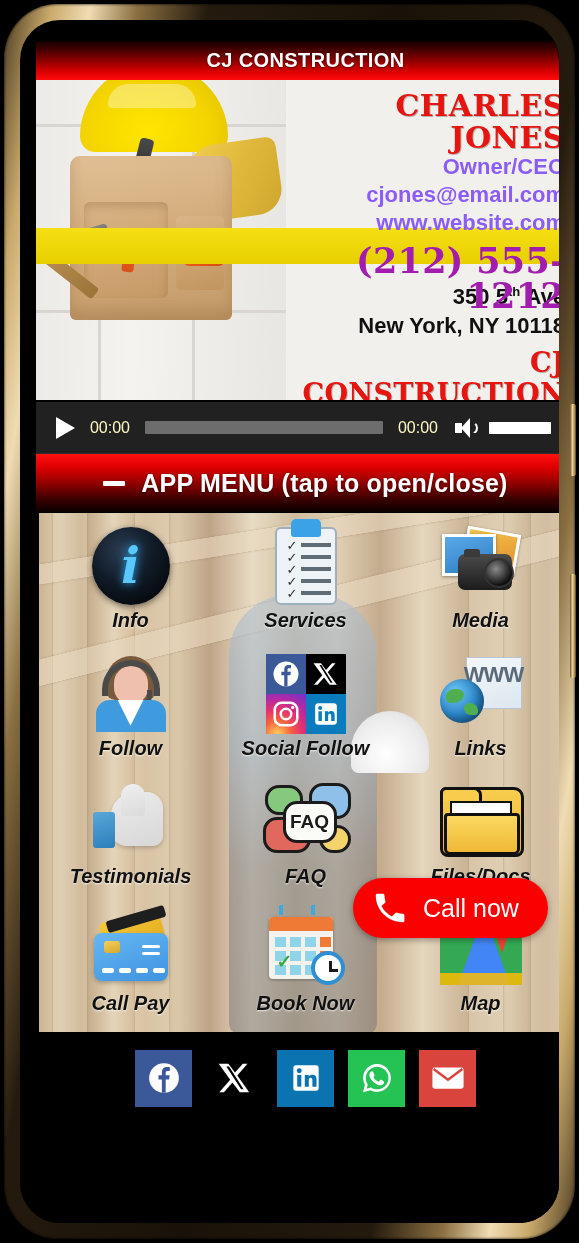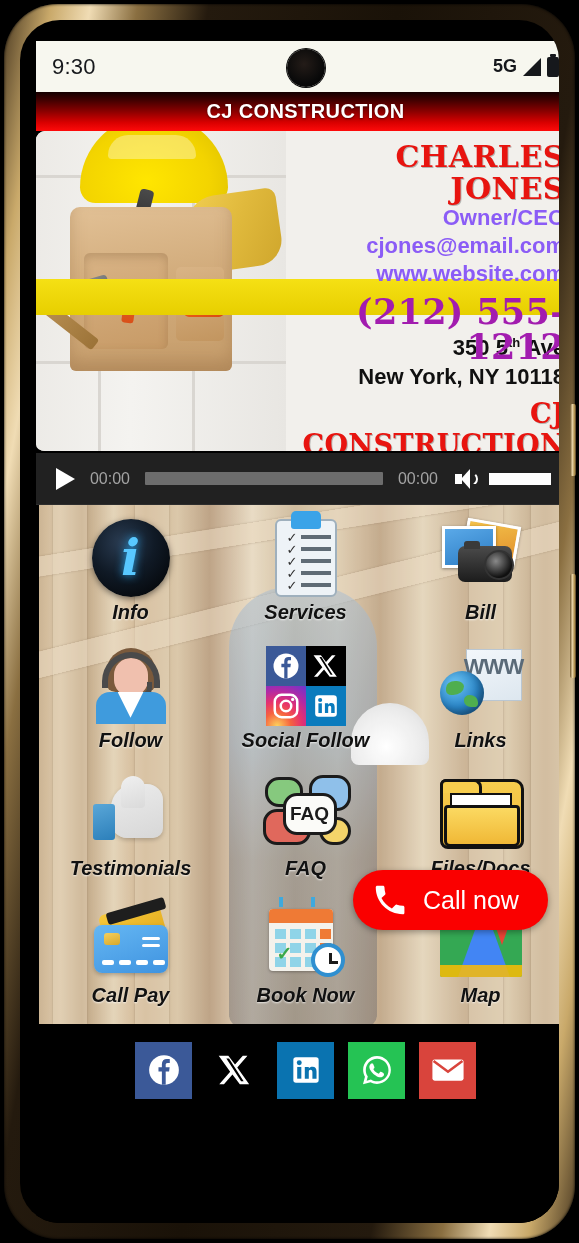--- a/index.html
+++ b/index.html
@@ -92,21 +92,20 @@
     text-shadow: 0 1px 2px rgba(0,0,0,.5);
   }
 
   
   #business-card {
     position: relative;
     height: 322px;
     background: #f2f0ec;
     overflow: hidden;
     border-bottom: 2px solid #000;
-    border-radius: 9px;
   }
   
   #card-photo {
     position: absolute; left:0; top:0; width: 250px; height: 100%;
     background:
       linear-gradient(92deg,#eceae6 0%,#f4f3f0 40%,#e8e6e2 100%);
   }
   .plank-line { position:absolute; background:#d9d6d1; }
   .hardhat {
     position:absolute; left:44px; top:-16px; width:148px; height:88px;
@@ -207,21 +206,21 @@
     padding: 0 14px; gap: 12px;
     border-bottom: 1px solid #2d2d2d;
   }
   #play-button {
     width: 0; height: 0; cursor: pointer;
     border-left: 19px solid #fff;
     border-top: 11px solid transparent;
     border-bottom: 11px solid transparent;
     margin-left: 6px;
   }
-  .time-label { color: #a3a3a3; font-size: 16px; min-width: 46px; text-align: center; }
+  .time-label { color: #fef9c3; font-size: 16px; min-width: 46px; text-align: center; }
   #seek-bar {
     flex: 1; height: 13px; background: #6d6d6d; border-radius: 1px; cursor: pointer;
     max-width: 238px;
   }
   #volume-icon { position: relative; width: 22px; height: 20px; margin-left: 2px; }
   #volume-icon .spk {
     position:absolute; left:0; top:5px; width:7px; height:10px; background:#fff;
   }
   #volume-icon .cone {
     position:absolute; left:6px; top:0; width:0; height:0;
@@ -589,29 +588,20 @@
 <body>
 
 <div id="phone-frame">
   <div class="side-button" id="side-button-volume"></div>
   <div class="side-button" id="side-button-power"></div>
 
   <div id="phone-inner">
     <div id="screen">
       <div id="screen-inner-col">
 
-        <div id="status-bar">
-          <span id="status-time">9:30</span>
-          <div id="camera-punch"></div>
-          <div id="status-right">
-            <span id="status-network">5G</span>
-            <span class="signal-tri"></span>
-            <span class="battery-ico"></span>
-          </div>
-        </div>
 
         <div id="title-bar">
           <span id="title-bar-text">CJ CONSTRUCTION</span>
         </div>
 
         <div id="business-card">
           <div id="card-photo">
             <div class="plank-line" style="left:0;top:44px;width:250px;height:3px;"></div>
             <div class="plank-line" style="left:0;top:230px;width:250px;height:3px;"></div>
             <div class="plank-line" style="left:156px;top:0;width:3px;height:322px;"></div>
@@ -649,20 +639,24 @@
           <div id="seek-bar"></div>
           <span class="time-label">00:00</span>
           <div id="volume-icon">
             <span class="spk"></span>
               <span class="cone"></span>
               <span class="wave"></span>
           </div>
           <div id="volume-bar"></div>
         </div>
 
+        <div id="app-menu-header">
+          <span id="menu-collapse-icon"></span>
+          <span id="app-menu-header-text">APP MENU (tap to open/close)</span>
+        </div>
 
         <div id="app-grid-wrap">
           <div id="grid-bg">
             <div class="beam beam-v" style="left:14px;"></div>
             <div class="beam beam-v" style="left:96px;"></div>
             <div class="beam beam-v" style="left:430px;"></div>
             <div class="beam beam-v" style="left:492px;"></div>
             <div class="beam beam-d2"></div>
             <div class="beam beam-d1"></div>
             <div class="worker-shape"></div>
@@ -711,21 +705,21 @@
             </div>
 
             <div class="app-item">
               <div class="app-icon">
                 <div class="ico-media">
                     <span class="pic pic1"></span>
                     <span class="pic pic2"></span>
                     <span class="cam"></span>
                   </div>
               </div>
-              <div class="app-label">Bill</div>
+              <div class="app-label">Media</div>
             </div>
 
             <div class="app-item">
               <div class="app-icon">
                 <div class="ico-contact">
                   <span class="hair"></span>
                     <span class="face"></span>
                     <span class="band"></span>
                   <span class="mic"></span>
                     <span class="body"></span>

